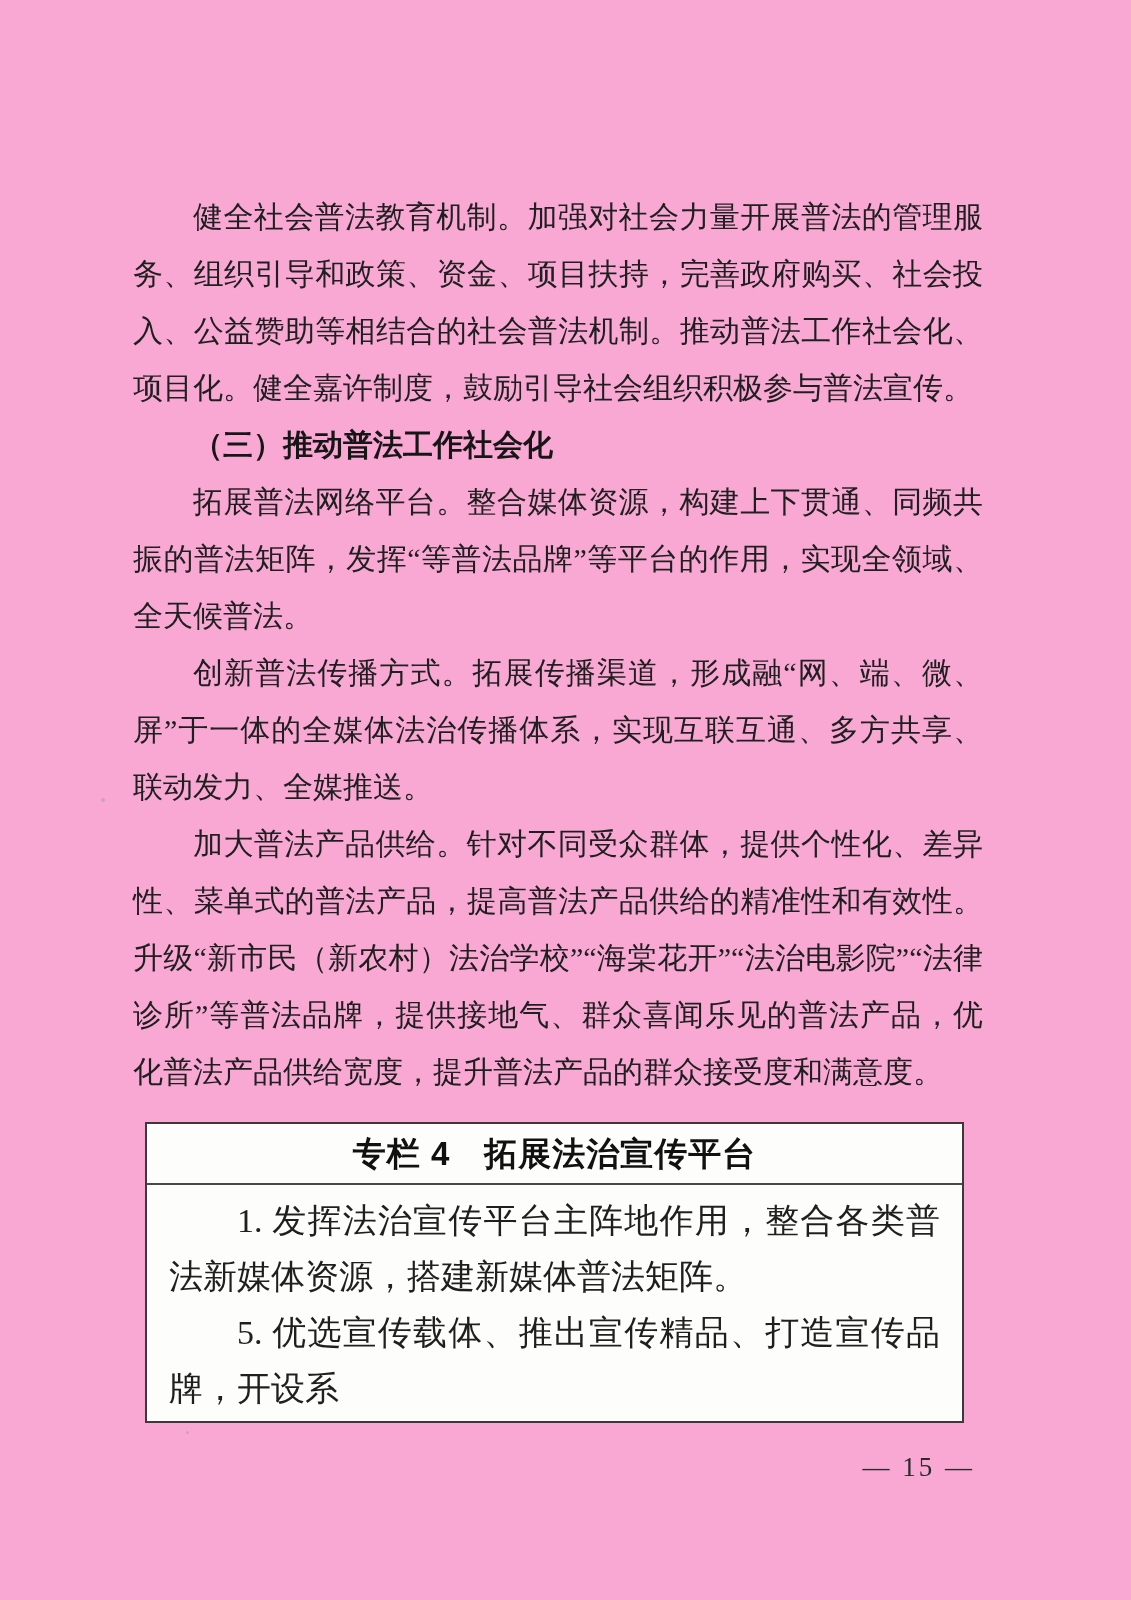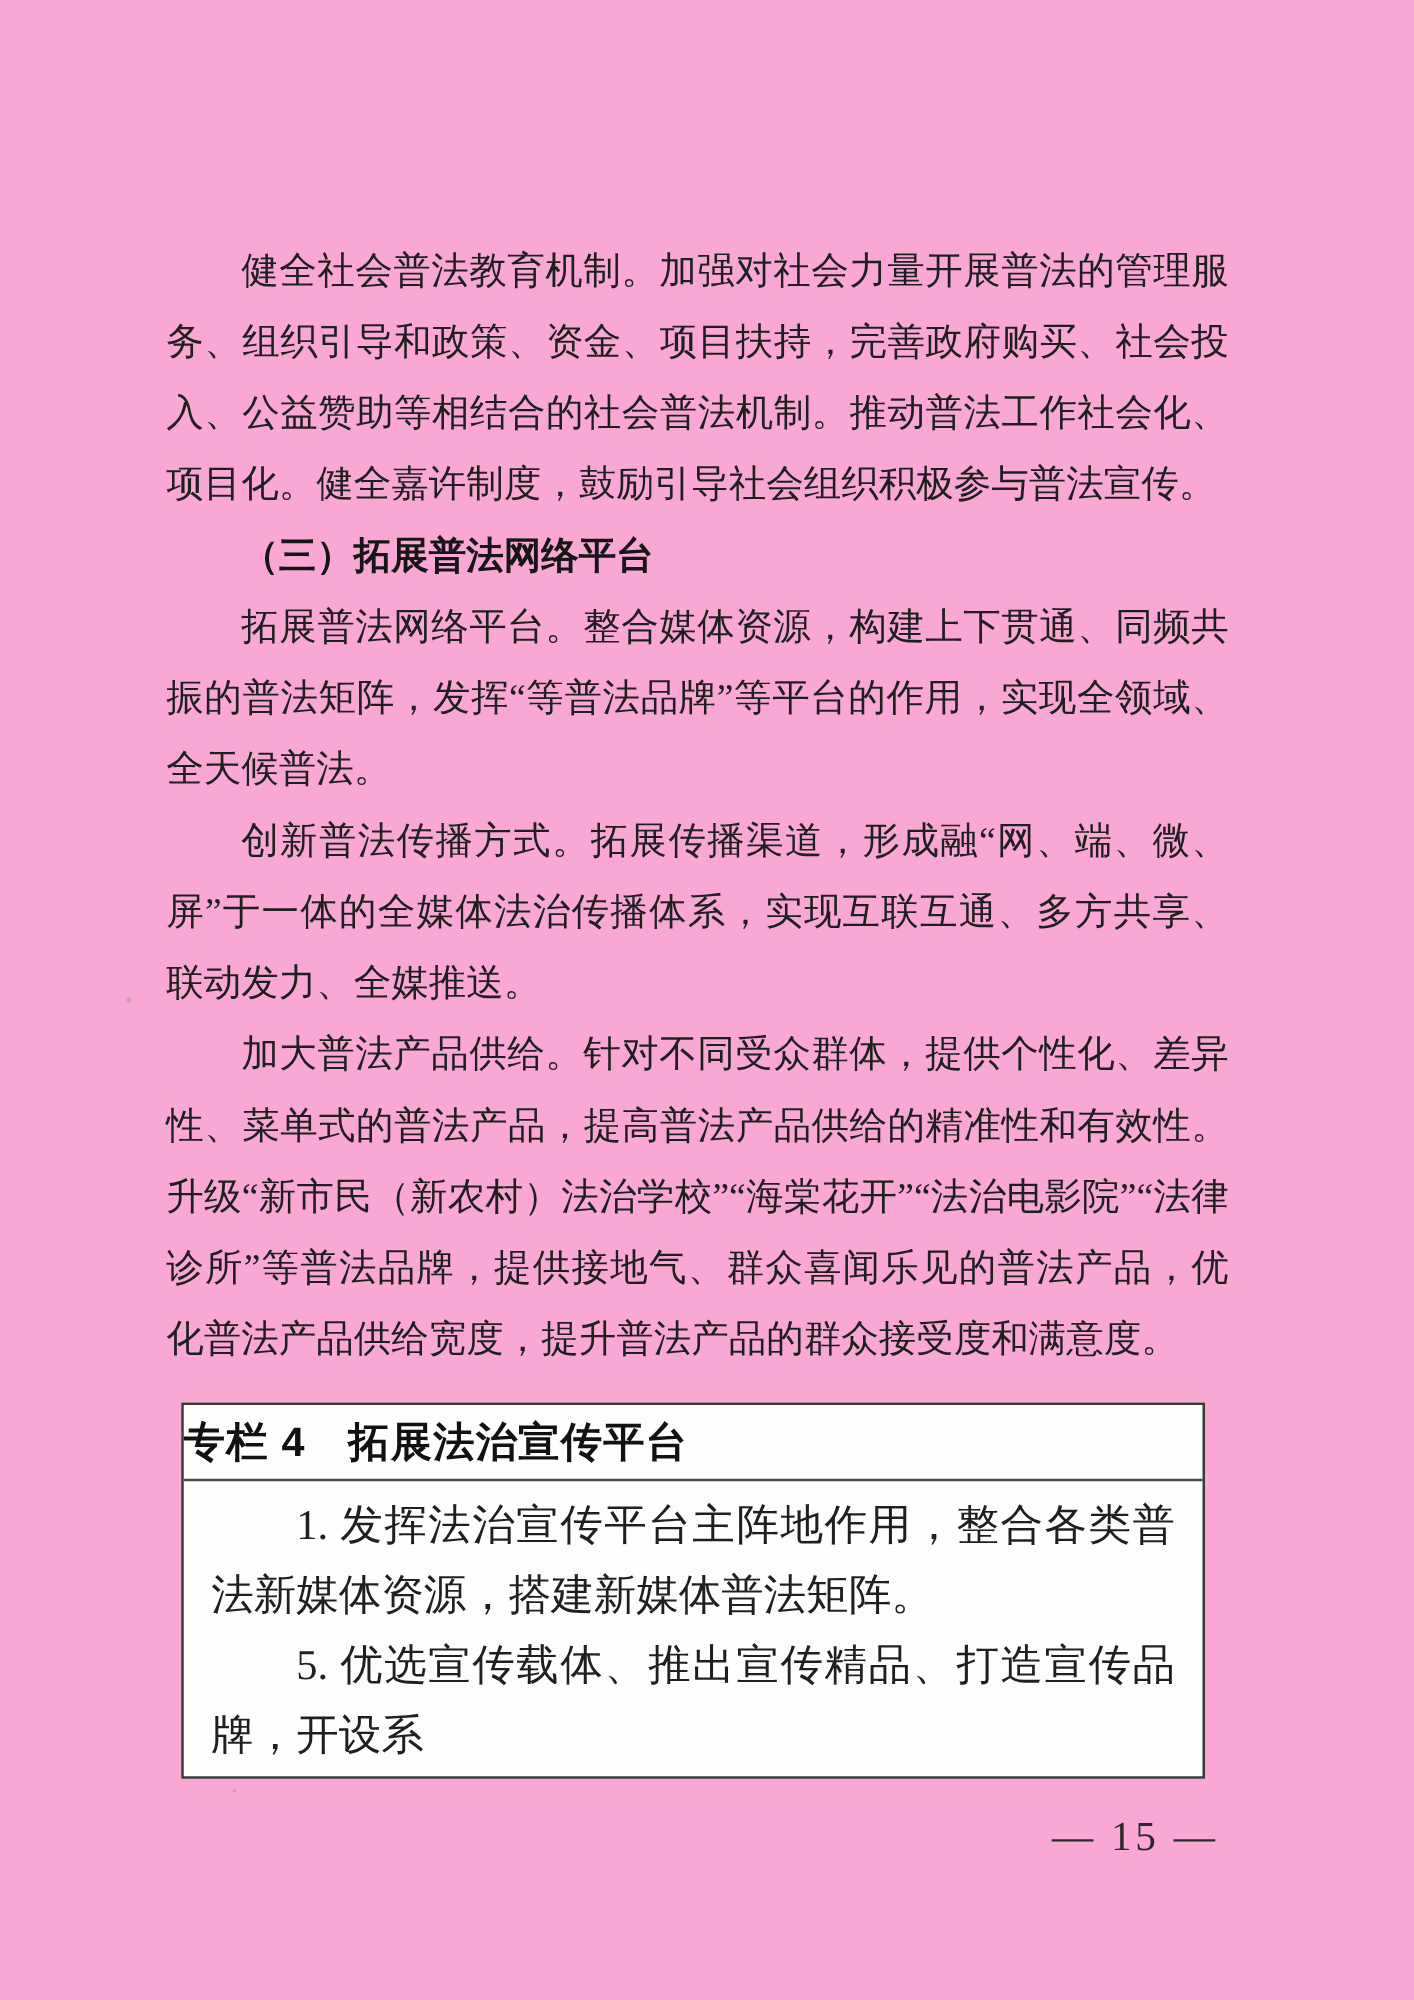--- a/index.html
+++ b/index.html
@@ -40,39 +40,40 @@
     margin: 22px 0 0 12px;
     width: 815px;
     border: 2px solid #3a3a3a;
     background: #fdfdfc;
   }
   .box-title {
     font-family: "Liberation Sans", "DejaVu Sans", sans-serif;
     font-weight: bold;
     font-size: 33px;
     line-height: 59px;
+    text-align: center;
     text-indent: 0;
     color: #111;
     border-bottom: 2px solid #4a4a4a;
     letter-spacing: 1px;
   }
   .box-body { padding: 8px 22px 4px 22px; }
   .box-para {
     text-indent: 2em;
     font-size: 34px;
     line-height: 56px;
     text-align: justify;
     text-justify: inter-character;
     margin: 0;
   }
   .page-number {
     position: absolute;
     top: 1452px;
     right: 156px;
-    font-size: 33px;
+    font-size: 27px;
     letter-spacing: 3px;
     color: #2a2a2a;
     font-family: "Liberation Serif", "DejaVu Serif", serif;
   }
   .speck {
     position: absolute;
     width: 4px;
     height: 4px;
     border-radius: 50%;
     background: #9a9a9a;
@@ -82,21 +83,21 @@
   .speck-2 { left: 186px; top: 1431px; width: 3px; height: 3px; }
 </style>
 </head>
 <body>
 
 <div class="page">
 
   <div class="doc-body">
 
   <p class="para">健全社会普法教育机制。加强对社会力量开展普法的管理服务、组织引导和政策、资金、项目扶持，完善政府购买、社会投入、公益赞助等相结合的社会普法机制。推动普法工作社会化、项目化。健全嘉许制度，鼓励引导社会组织积极参与普法宣传。</p>
-      <p class="heading">（三）拓展普法网络平台</p>
+      <p class="heading">（三）推动普法工作社会化</p>
       <p class="para">拓展普法网络平台。整合媒体资源，构建上下贯通、同频共振的普法矩阵，发挥“等普法品牌”等平台的作用，实现全领域、全天候普法。</p>
       <p class="para">创新普法传播方式。拓展传播渠道，形成融“网、端、微、屏”于一体的全媒体法治传播体系，实现互联互通、多方共享、联动发力、全媒推送。</p>
       <p class="para">加大普法产品供给。针对不同受众群体，提供个性化、差异性、菜单式的普法产品，提高普法产品供给的精准性和有效性。升级“新市民（新农村）法治学校”“海棠花开”“法治电影院”“法律诊所”等普法品牌，提供接地气、群众喜闻乐见的普法产品，优化普法产品供给宽度，提升普法产品的群众接受度和满意度。</p>
       <div class="callout-box">
         <div class="box-title">专栏 4　拓展法治宣传平台</div>
         <div class="box-body">
           <p class="box-para">1. 发挥法治宣传平台主阵地作用，整合各类普法新媒体资源，搭建新媒体普法矩阵。</p>
           <p class="box-para">5. 优选宣传载体、推出宣传精品、打造宣传品牌，开设系</p>
         </div>
       </div>

